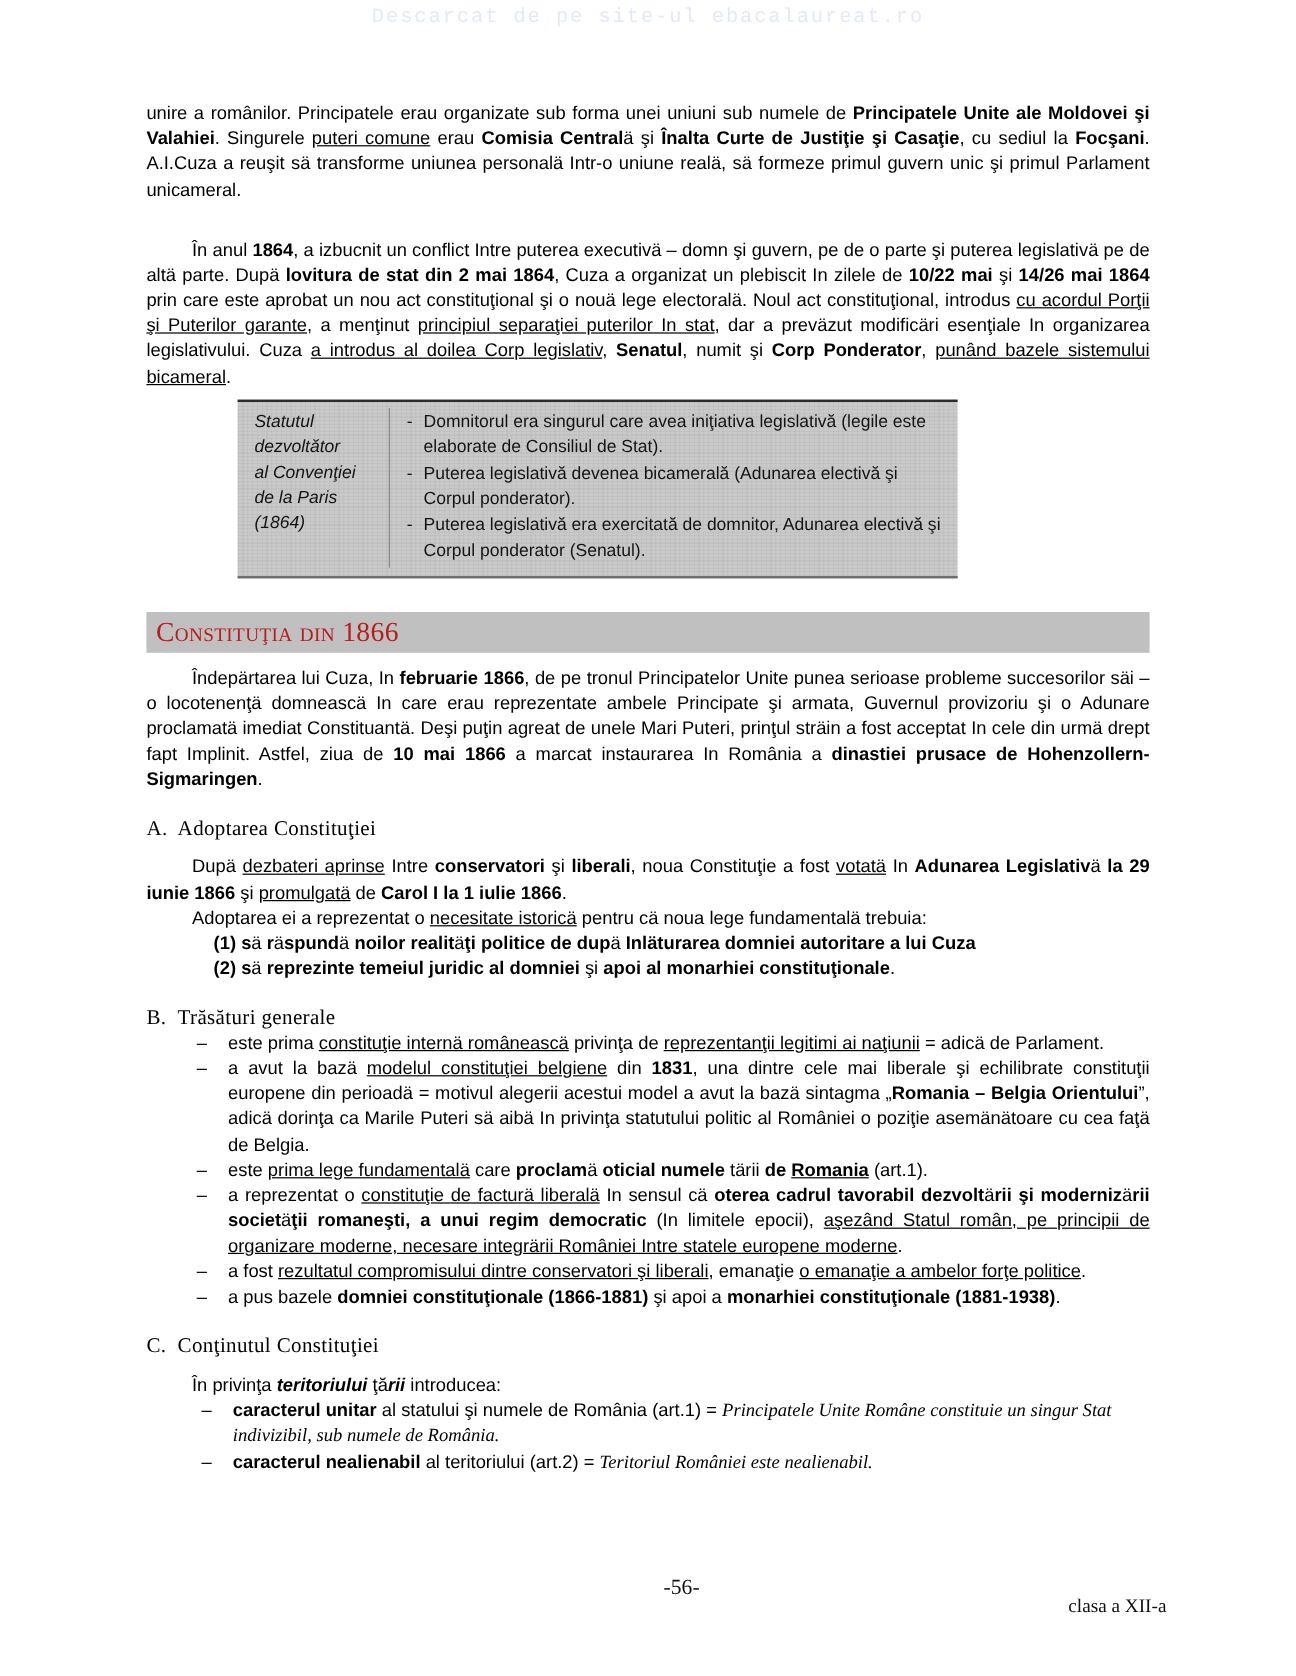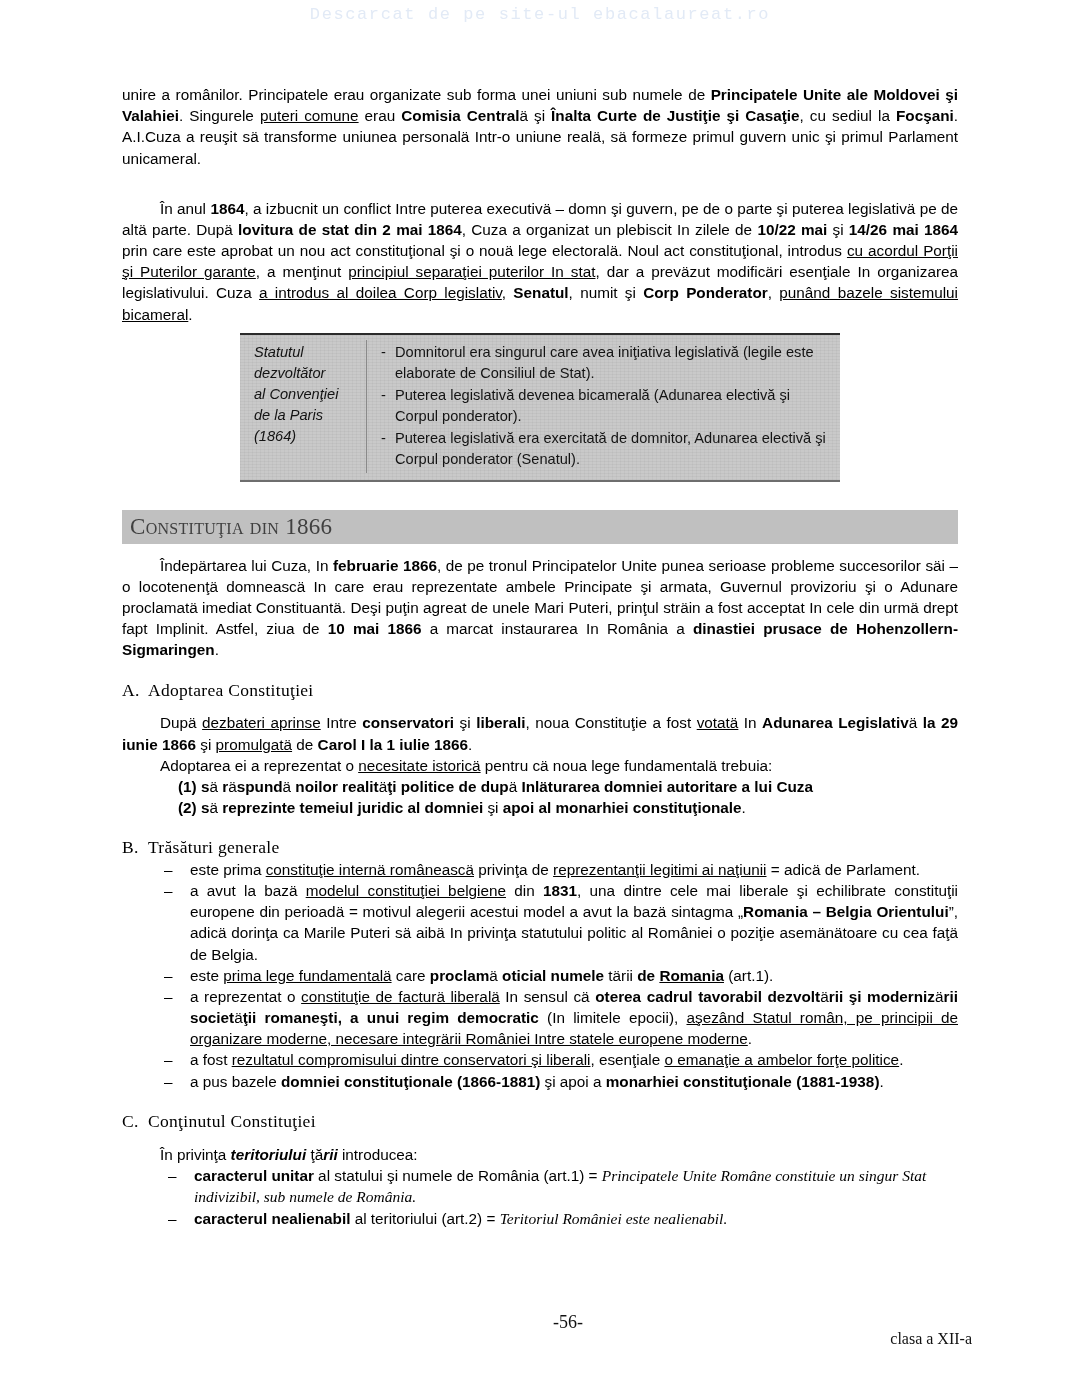--- a/index.html
+++ b/index.html
@@ -77,21 +77,21 @@
     line-height:1.3;
     text-align:left;
     letter-spacing:.3px;
     margin:0;
   }
   .alpha-hdr .num{ display:inline-block; width:26px; }
 
   
   .scan-table{
     position:relative;
-    margin:8px 0 0 118px;
+    margin:8px 0 0 76px;
     width:600px;
     background:
       repeating-linear-gradient(0deg, rgba(0,0,0,0.035) 0 1px, rgba(0,0,0,0) 1px 3px),
       repeating-linear-gradient(90deg, rgba(0,0,0,0.03) 0 1px, rgba(0,0,0,0) 1px 4px),
       #c9c9c9;
     border-top:2px solid #2b2b2b;
     border-bottom:2px solid #6e6e6e;
     display:flex;
     box-sizing:border-box;
     padding:5px 0 7px 0;
@@ -133,21 +133,21 @@
     display:flex;
     align-items:center;
     box-sizing:border-box;
     padding-left:8px;
   }
   .banner-title{
     font-family:"Liberation Serif", serif;
     font-variant:small-caps;
     font-size:23px;
     letter-spacing:.3px;
-    color:#404040;
+    color:#b91c1c;
     white-space:nowrap;
   }
 
   
   .dash-list{ margin:0; padding:0; list-style:none; }
   .dash-list > li{
     display:flex;
     font-size:15.3px;
     line-height:1.385;
     margin:0;
@@ -265,21 +265,21 @@
       <li>
         <span class="bullet">–</span>
         <span class="itext"><span>este </span><span class="u">prima lege fundamentalä</span><span> care </span><b>proclam</b><span>ä </span><b>oticial numele </b><span>tärii </span><b>de </b><b class="u">Romania</b><span> (art.1).</span></span>
       </li>
       <li>
         <span class="bullet">–</span>
         <span class="itext"><span>a reprezentat o </span><span class="u">constituţie de facturä liberalä</span><span> In sensul cä </span><b>oterea cadrul tavorabil dezvolt</b><span>ä</span><b>rii şi moderniz</b><span>ä</span><b>rii societ</b><span>ä</span><b>ţii romaneşti, a unui regim democratic</b><span> (In limitele epocii), </span><span class="u">aşezând Statul român, pe principii de organizare moderne, necesare integrärii României Intre statele europene moderne</span><span>.</span></span>
       </li>
       <li>
         <span class="bullet">–</span>
-        <span class="itext"><span>a fost </span><span class="u">rezultatul compromisului dintre conservatori şi liberali</span><span>, esenţiale </span><span class="u">o emanaţie a ambelor forţe politice</span><span>.</span></span>
+        <span class="itext"><span>a fost </span><span class="u">rezultatul compromisului dintre conservatori şi liberali</span><span>, emanaţie </span><span class="u">o emanaţie a ambelor forţe politice</span><span>.</span></span>
       </li>
       <li>
         <span class="bullet">–</span>
         <span class="itext" style="text-align:left;"><span>a pus bazele </span><b>domniei constituţionale (1866-1881)</b><span> şi apoi a </span><b>monarhiei constituţionale (1881-1938)</b><span>.</span></span>
       </li>
     </ul>
 
     <div class="sp-m"></div>
 
     <div class="alpha-hdr"><span class="num">C.</span><span>Conţinutul Constituţiei</span></div>

